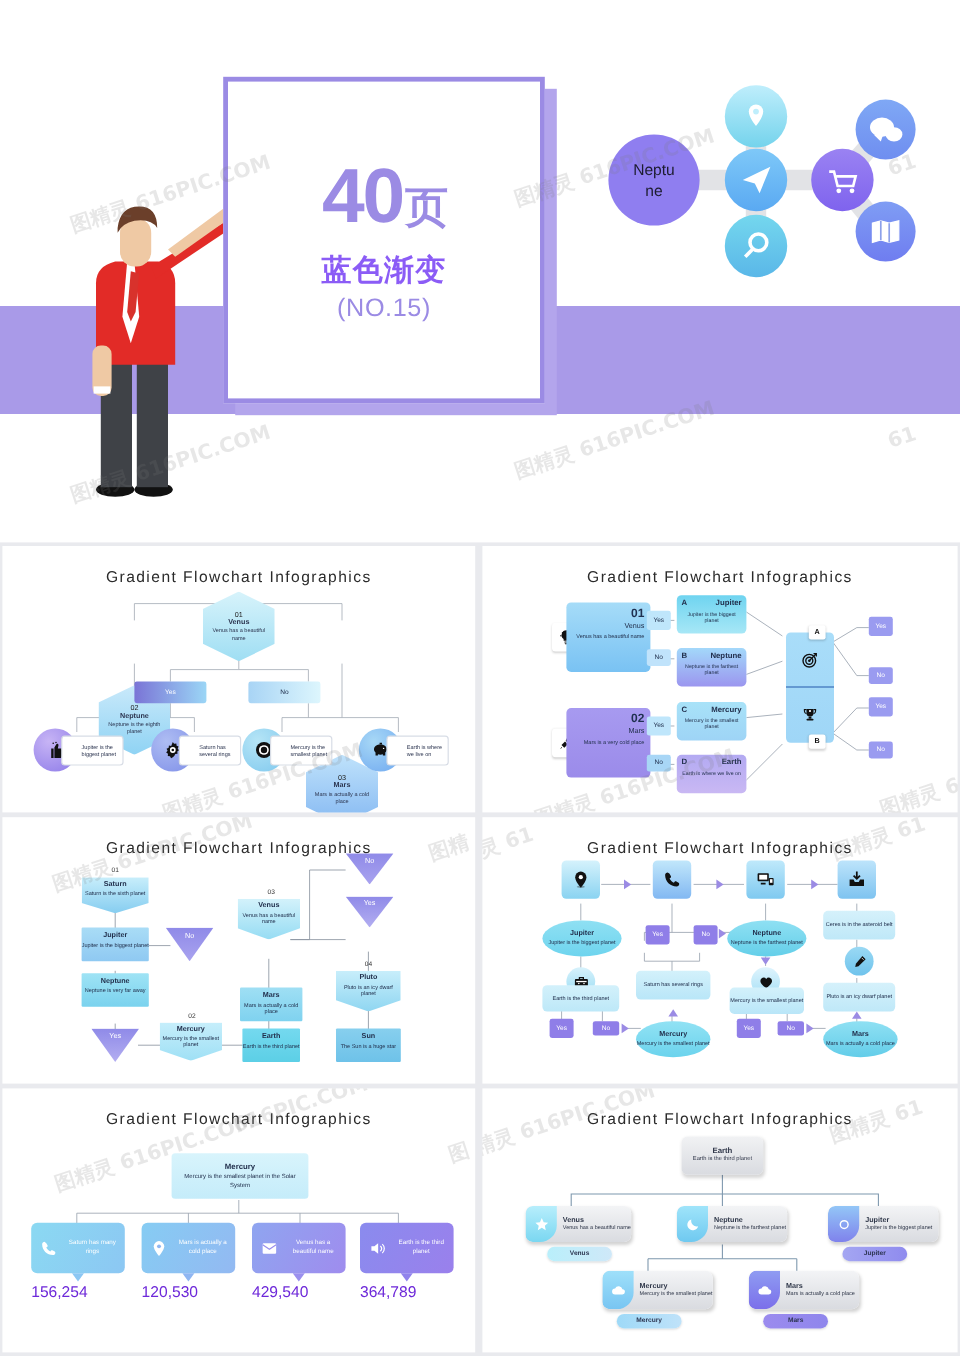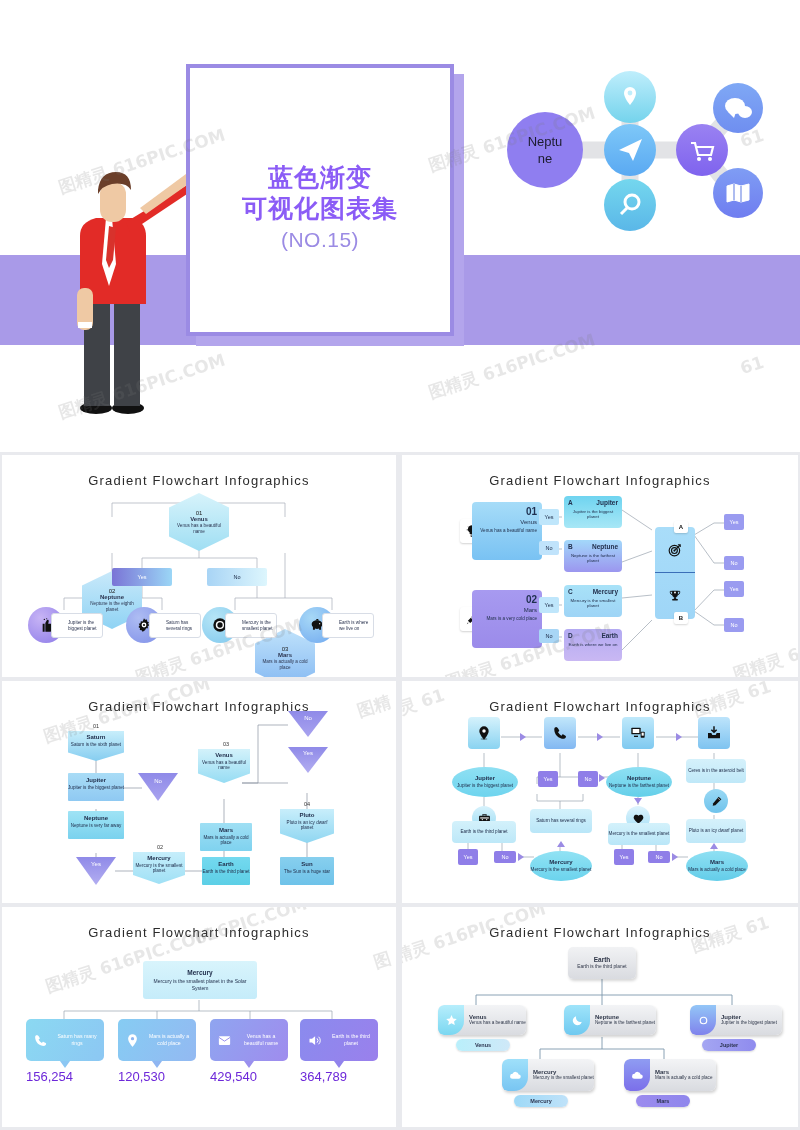--- a/index.html
+++ b/index.html
@@ -136,22 +136,25 @@
       <rect x="1" y="120" width="16" height="42" rx="7" fill="#efc9a4"></rect>
       <path d="M50 54 L116 14 L120 20 L54 64 Z" fill="#e22b27"></path>
       <path d="M110 6 L118 12 L70 46 L64 40 Z" fill="#efc9a4"></path>
       <path d="M116 10 L172 -22" stroke="#111" stroke-width="4" fill="none"></path>
       <rect x="2" y="154" width="14" height="6" fill="#fff"></rect>
     </svg>
 
     <div class="cover-frame-shadow"></div>
     <div class="cover-frame">
       <div class="cover-inner">
+        <div class="cover-num">
+          <span>40</span>
+          <span class="suffix">页</span>
+        </div>
         <div class="cover-cn1">蓝色渐变</div>
-        <div class="cover-cn2">可视化图表集</div>
         <div class="cover-no">(NO.15)</div>
       </div>
     </div>
 
     <svg class="cluster" viewBox="0 0 300 190">
       <defs>
         <linearGradient id="g-ctr" x1="0" y1="0" x2="1" y2="1">
           <stop offset="0%" stop-color="#8f7ef0"></stop>
             <stop offset="100%" stop-color="#8f7ef0"></stop>
         </linearGradient>

